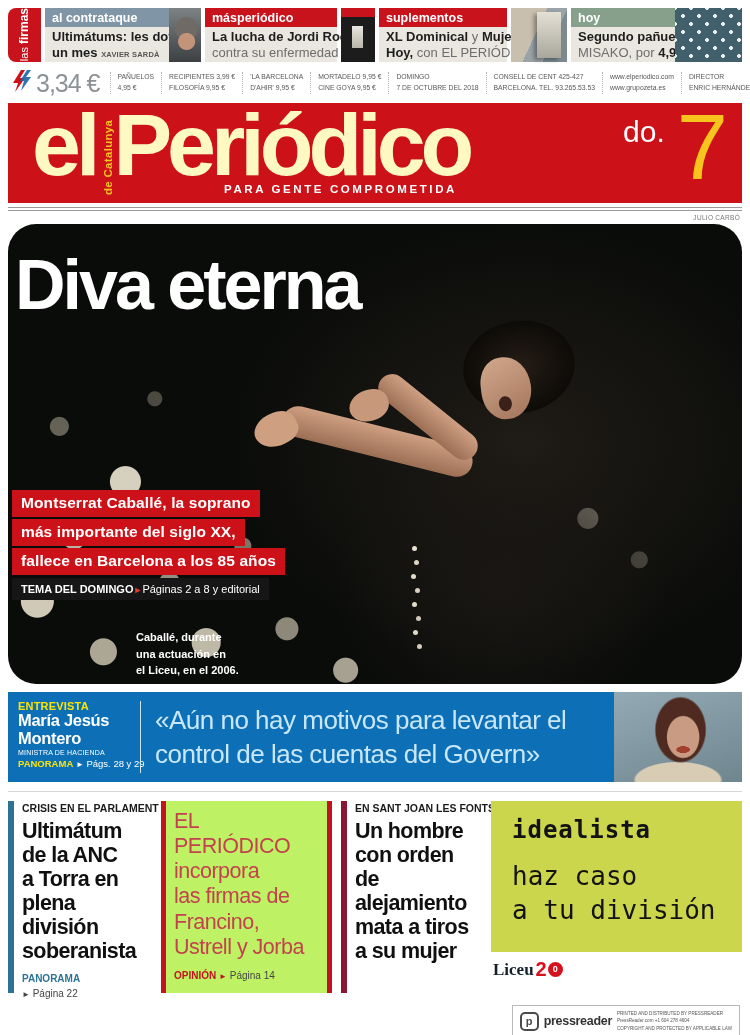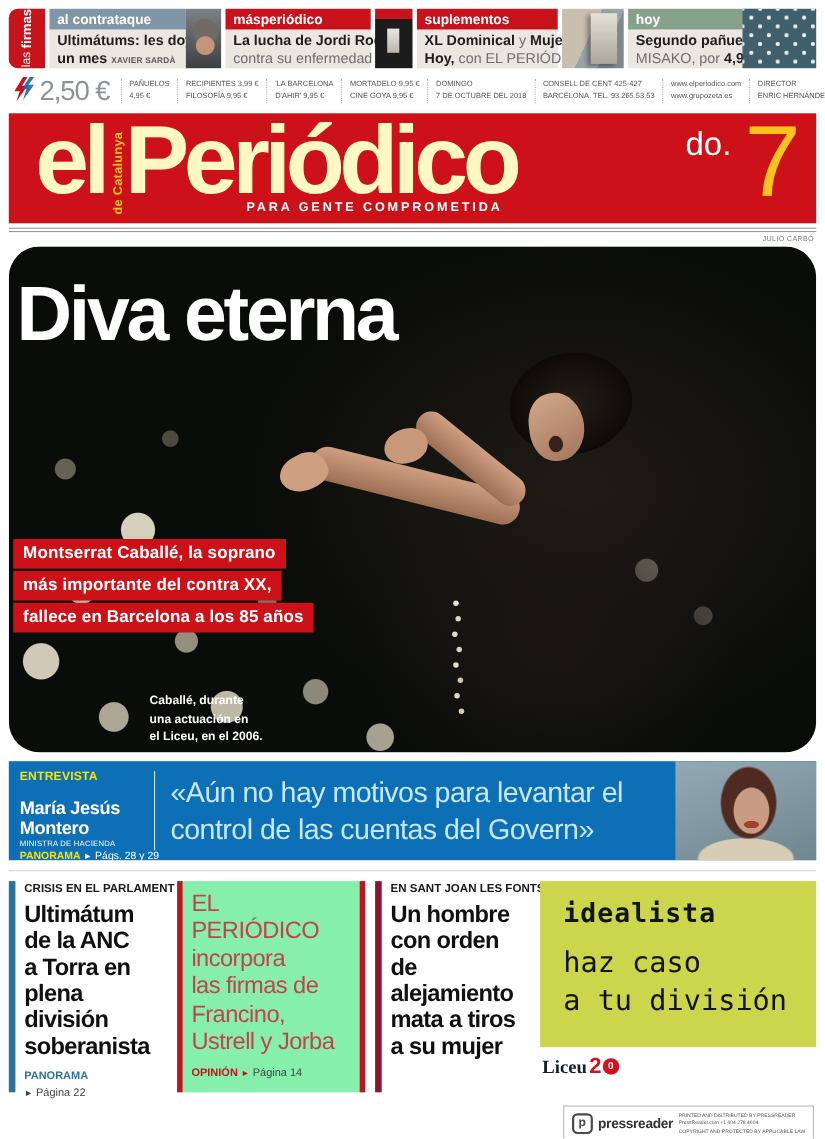--- a/index.html
+++ b/index.html
@@ -108,21 +108,21 @@
   .tema .pages{font-weight:normal;}
   .arrow-red{color:#e8392a;font-size:9px;}
   .caption{position:absolute;left:128px;top:405px;color:#fff;font-size:11px;font-weight:bold;
         line-height:1.5;white-space:pre-line;}
 
   
   .entrevista{margin-top:8px;height:90px;background:#0d70b7;display:flex;overflow:hidden;}
   .ent-left{width:122px;flex:none;padding:8px 0 0 10px;}
   .ent-kicker{color:#fce300;font-size:11px;font-weight:bold;letter-spacing:.2px;}
   .ent-name{color:#fff;font-size:16.5px;font-weight:bold;line-height:1.07;
-            white-space:pre-line;margin-top:15px;letter-spacing:-.3px;}
+            white-space:pre-line;margin-top:0;letter-spacing:-.3px;}
   .ent-role{color:#fff;font-size:7px;margin-top:2px;letter-spacing:.2px;}
   .ent-sec{margin-top:2px;font-size:9.5px;color:#fff;white-space:nowrap;}
   .ent-sec .y{color:#fce300;font-weight:bold;}
   .ent-div{border-left:1px solid #cfe4f2;margin:9px 0;}
   .ent-quote{flex:1;padding:11px 0 0 14px;color:#c9e7fa;font-size:26px;line-height:1.32;
              letter-spacing:-.5px;white-space:nowrap;}
   .minister{width:128px;flex:none;background-image:
       radial-gradient(ellipse 8px 4px at 54% 64%, #a2402e 80%, rgba(0,0,0,0) 90%),
       radial-gradient(ellipse 27px 35px at 54% 50%, #c99b82 58%, rgba(0,0,0,0) 62%),
       radial-gradient(ellipse 42px 54px at 52% 42%, #4e2a20 58%, rgba(0,0,0,0) 62%),
@@ -133,21 +133,21 @@
   .bottomrow{display:flex;margin-top:9px;border-top:1px solid #d7d7d7;padding-top:9px;
              gap:9px;height:192px;}
   .art1{width:130px;flex:none;border-left:6px solid #2e7396;padding-left:8px;}
   .art3{width:127px;flex:none;border-left:6px solid #8c1536;padding-left:8px;}
   .kicker{font-size:10.5px;font-weight:bold;color:#1a1a1a;margin:1px 0 5px 0;white-space:nowrap;}
   .headline{font-size:21.5px;font-weight:bold;color:#101010;line-height:1.12;
             letter-spacing:-.6px;white-space:pre-line;}
   .art-foot{margin-top:9px;font-size:10px;color:#444;line-height:1.45;}
   .sec-blue{color:#2e7396;font-weight:bold;display:block;}
   .sec-maroon{color:#8c1536;font-weight:bold;display:block;}
-  .art2{width:145px;flex:none;background:#86efac;border-left:5px solid #c41320;
+  .art2{width:145px;flex:none;background:#bef264;border-left:5px solid #c41320;
         border-right:5px solid #c41320;padding:8px 8px 0 8px;}
   .headline2{color:#c2434d;font-size:21.5px;font-weight:400;line-height:1.17;
              letter-spacing:-.5px;white-space:pre-line;}
   .art2 .art-foot .sec-red{color:#c41320;font-weight:bold;}
 
   .adcol{flex:1;}
   .adbox{background:#ccd64d;height:136px;padding:15px 0 0 21px;}
   .ad-brand{font-family:"DejaVu Sans Mono",monospace;font-weight:bold;font-size:24px;
             color:#131313;letter-spacing:1px;}
   .ad-lines{font-family:"DejaVu Sans Mono",monospace;font-size:26px;color:#131313;
@@ -236,21 +236,21 @@
     <div class="thumb th-dots"></div>
   </div>
 
   <div class="infobar">
     <span class="bolt">
       <svg width="20" height="24" viewBox="0 0 20 24">
         <polygon points="9,1 1,14 6,14 3,23 13,9 8,9 13,1" fill="#cd1118"></polygon>
         <polygon points="15,1 8,12 12,12 9,22 19,8 14,8 19,1" fill="#1b63a8" opacity="0.9"></polygon>
       </svg>
     </span>
-    <span class="price">2,50 €</span>
+    <span class="price">3,34 €</span>
     <span class="info-col"><span>PAÑUELOS</span><br><span>4,95 €</span></span>
     <span class="info-col"><span>RECIPIENTES 3,99 €</span><br><span>FILOSOFÍA 9,95 €</span></span>
     <span class="info-col"><span>'LA BARCELONA</span><br><span>D'AHIR' 9,95 €</span></span>
     <span class="info-col"><span>MORTADELO 9,95 €</span><br><span>CINE GOYA 9,95 €</span></span>
     <span class="info-col"><span>DOMINGO</span><br><span>7 DE OCTUBRE DEL 2018</span></span>
     <span class="info-col"><span>CONSELL DE CENT 425-427</span><br><span>BARCELONA. TEL. 93.265.53.53</span></span>
     <span class="info-col"><span>www.elperiodico.com</span><br><span>www.grupozeta.es</span></span>
     <span class="info-col"><span>DIRECTOR</span><br><span>ENRIC HERNÁNDEZ</span></span>
 
   </div>
@@ -277,22 +277,27 @@
     <div class="fig hand1"></div>
     <div class="fig hand2"></div>
     <div class="fig hair"></div>
     <div class="fig face"></div>
     <div class="fig pearls"></div>
 
     <div class="cover-headline">Diva eterna</div>
 
     <div class="subbox">
       <div class="subline">Montserrat Caballé, la soprano</div>
-      <div class="subline">más importante del contra XX,</div>
+      <div class="subline">más importante del siglo XX,</div>
       <div class="subline">fallece en Barcelona a los 85 años</div>
+      <div class="tema">
+        <span>TEMA DEL DOMINGO</span>
+        <span class="arrow-red">►</span>
+        <span class="pages">Páginas 2 a 8 y editorial</span>
+      </div>
     </div>
 
     <div class="caption">Caballé, durante
 una actuación en
 el Liceu, en el 2006.</div>
   </div>
 
   <div class="entrevista">
     <div class="ent-left">
       <div class="ent-kicker">ENTREVISTA</div>

